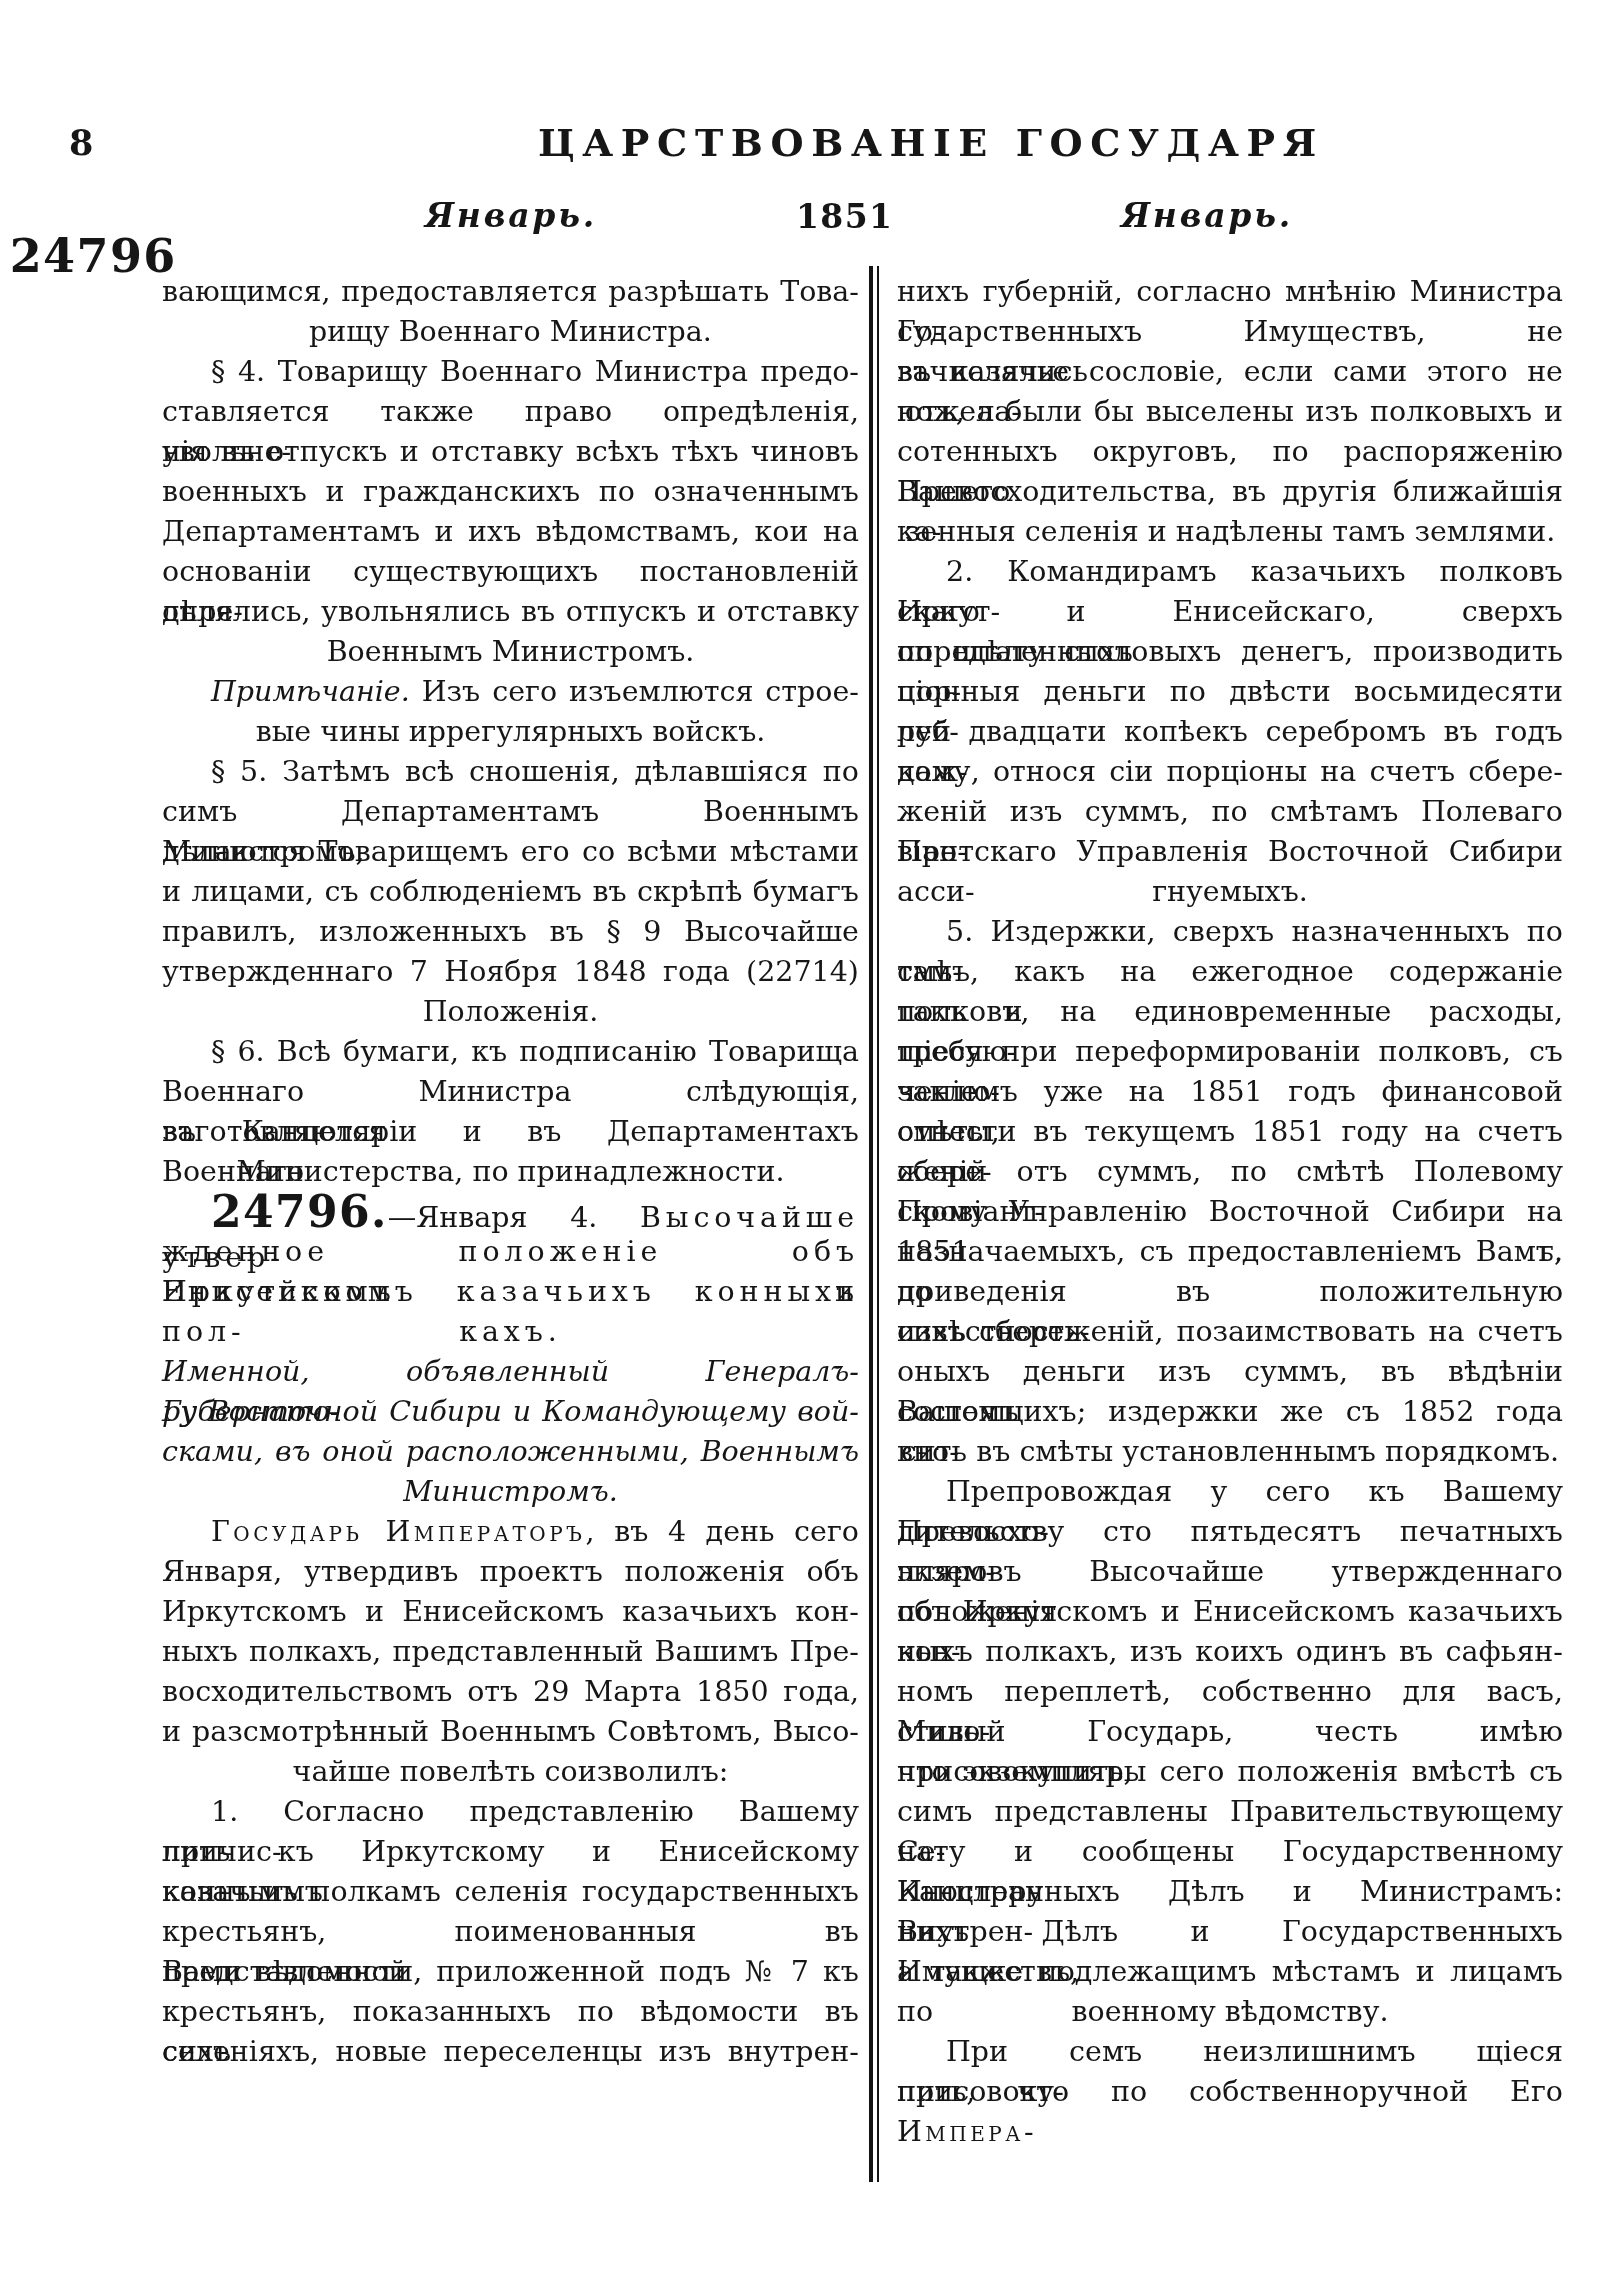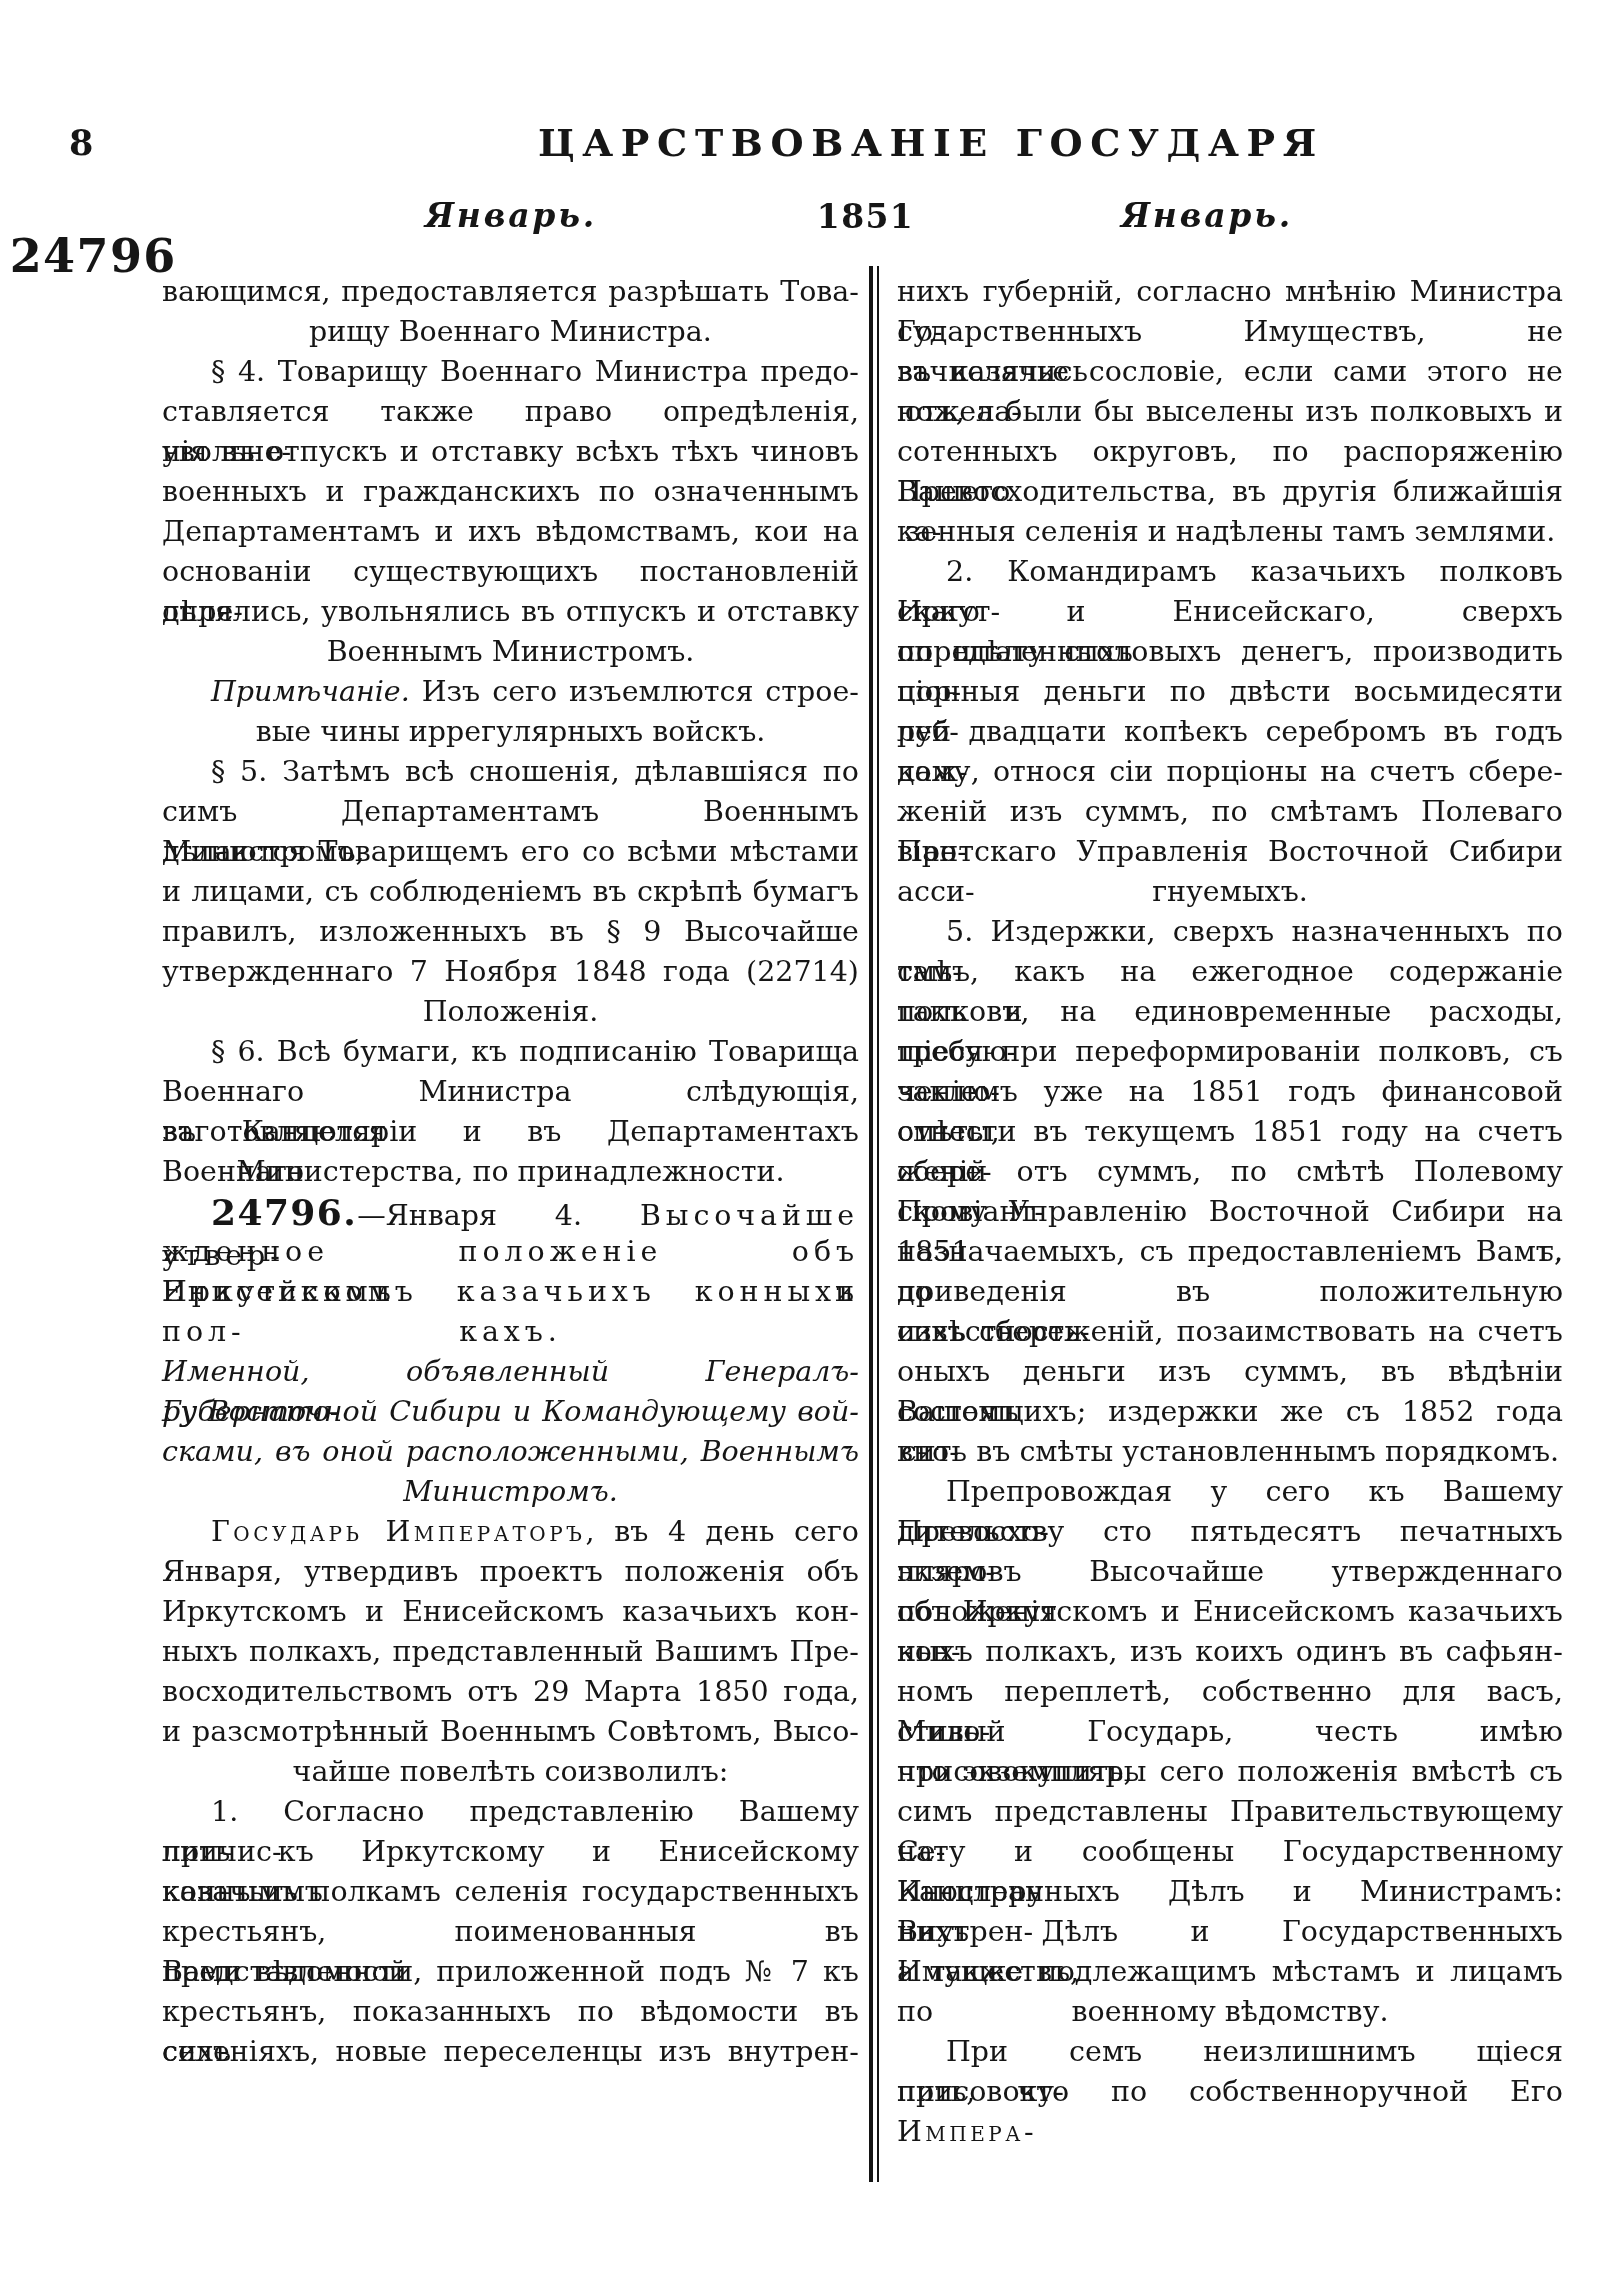--- a/index.html
+++ b/index.html
@@ -18,21 +18,21 @@
   .runhead{
     position:absolute;left:538px;top:120px;width:695px;
     text-align:right;font-size:38px;font-weight:bold;letter-spacing:7.6px;
     white-space:nowrap;
   }
   .subhead-month-left{
     position:absolute;left:407px;top:196px;width:208px;text-align:center;
     font-size:33px;font-weight:bold;font-style:italic;letter-spacing:2.8px;
   }
   .subhead-year{
-    position:absolute;left:796px;top:197px;width:139px;text-align:center;
+    position:absolute;left:796px;top:197px;width:139px;text-align:left;
     font-size:33px;font-weight:bold;letter-spacing:1.4px;
   }
   .subhead-month-right{
     position:absolute;left:1103px;top:196px;width:208px;text-align:center;
     font-size:33px;font-weight:bold;font-style:italic;letter-spacing:2.8px;
   }
   .margin-entry{
     position:absolute;left:9.7px;top:229px;
     font-size:46px;font-weight:bold;letter-spacing:1.4px;
   }
@@ -48,21 +48,21 @@
     box-sizing:border-box;
   }
   .line{
     height:40px;line-height:40px;white-space:nowrap;
   }
   .jl{text-align:justify;text-align-last:justify;white-space:normal;height:40px;overflow:visible;}
   .ll{text-align:center;}
   .cl{text-align:center;}
   .ind{text-indent:49px;}
   .seg-i{font-style:italic;margin-top:36px;}
-  .seg-b{font-weight:bold;font-size:36px;letter-spacing:1.4px;}
+  .seg-b{font-weight:bold;font-size:44px;letter-spacing:1.4px;}
   .seg-sp{letter-spacing:4.9px;}
   .seg-sc{font-variant:small-caps;letter-spacing:3.5px;}
 </style>
 </head>
 <body>
 
 <div class="page">
   <div class="pageno">8</div>
   <div class="runhead">ЦАРСТВОВАНІЕ ГОСУДАРЯ</div>
   <div class="subhead-month-left">Январь.</div>

